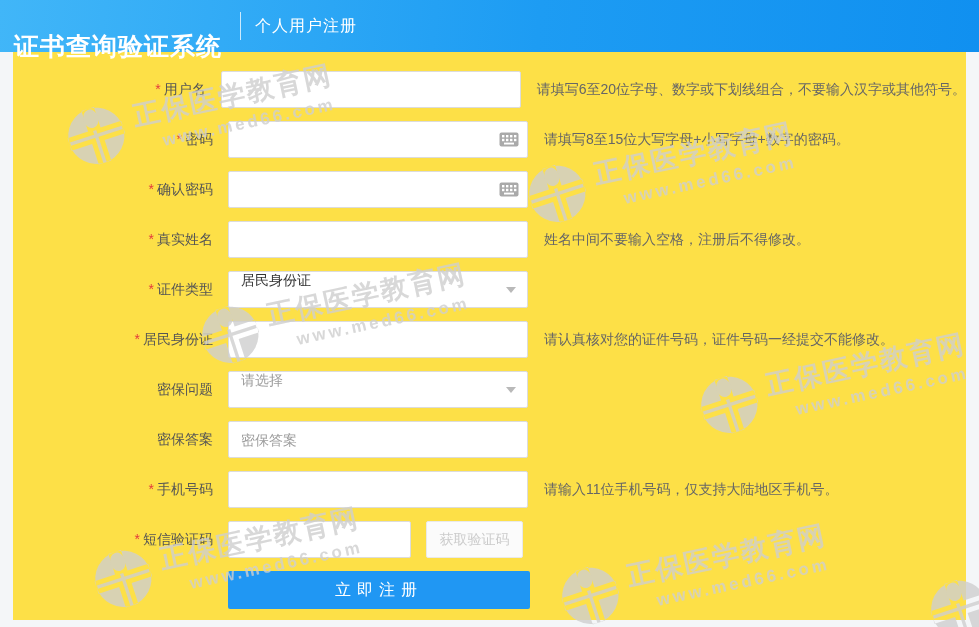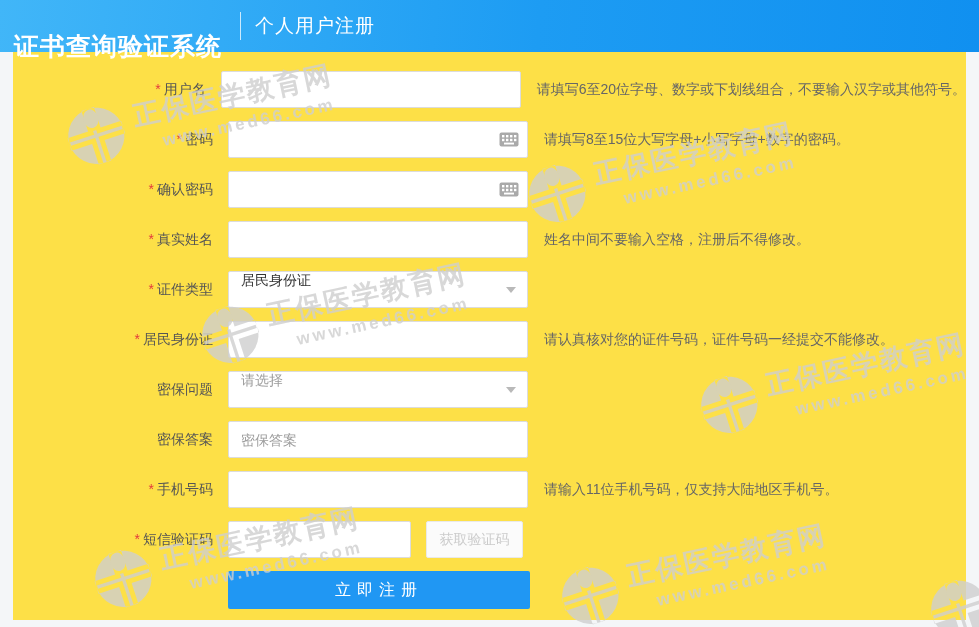--- a/index.html
+++ b/index.html
@@ -9,21 +9,21 @@
     font-family:"Liberation Sans","DejaVu Sans",sans-serif;
   }
   
   .header{
     position:absolute;top:0;left:0;width:979px;height:52px;
     background:linear-gradient(95deg,#41b6f8 0%,#1d9cf3 55%,#1090f0 100%);
     display:flex;align-items:center;z-index:10;
   }
   .header .title{color:#fff;font-size:25px;font-weight:bold;margin-left:14px;letter-spacing:1px;margin-top:40px;}
   .header .divider{width:1px;height:28px;background:rgba(255,255,255,.75);margin:0 14px 0 18px;}
-  .header .subtitle{color:#fff;font-size:19px;letter-spacing:1px;}
+  .header .subtitle{color:#fff;font-size:16px;letter-spacing:1px;}
   
   .panel{
     position:absolute;left:13px;right:13px;top:52px;height:568px;
     background:#fde047;box-sizing:border-box;padding-top:19px;z-index:1;
   }
   
   .row{display:flex;align-items:center;height:37px;margin-bottom:13px;}
   .cell-label{width:200px;text-align:right;font-size:14px;color:#555;white-space:nowrap;}
   .star{color:#e4393c;margin-right:3px;font-size:14px;}
   .ctrl{margin-left:15px;position:relative;display:flex;align-items:center;}

